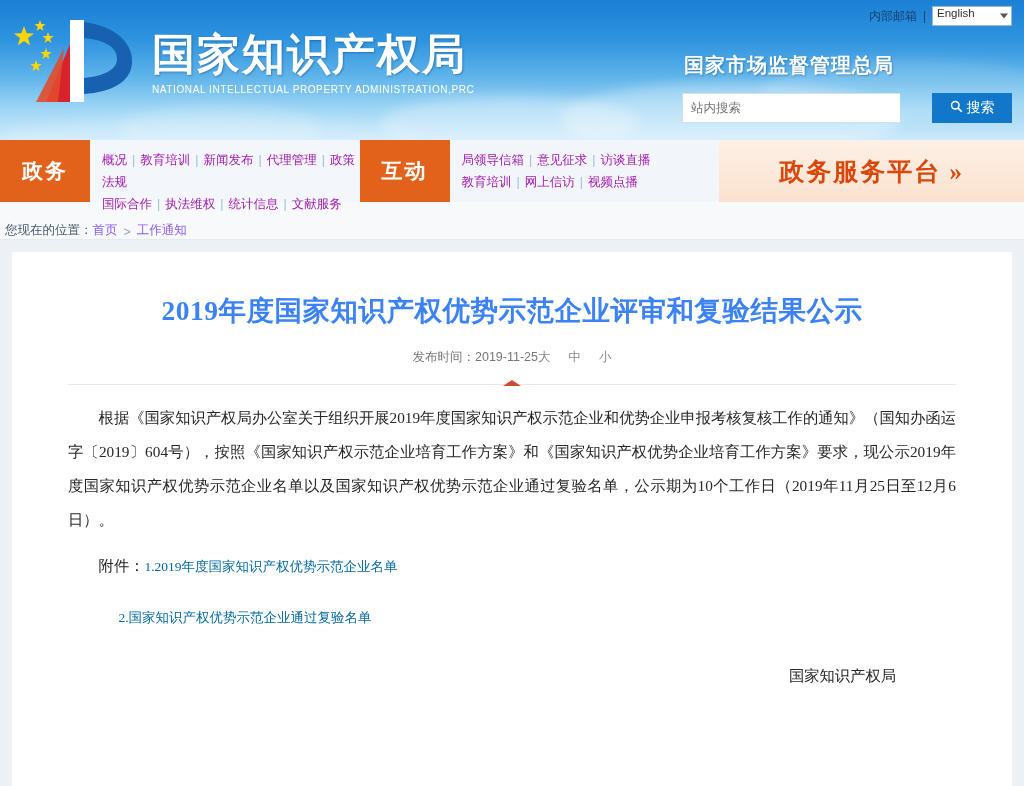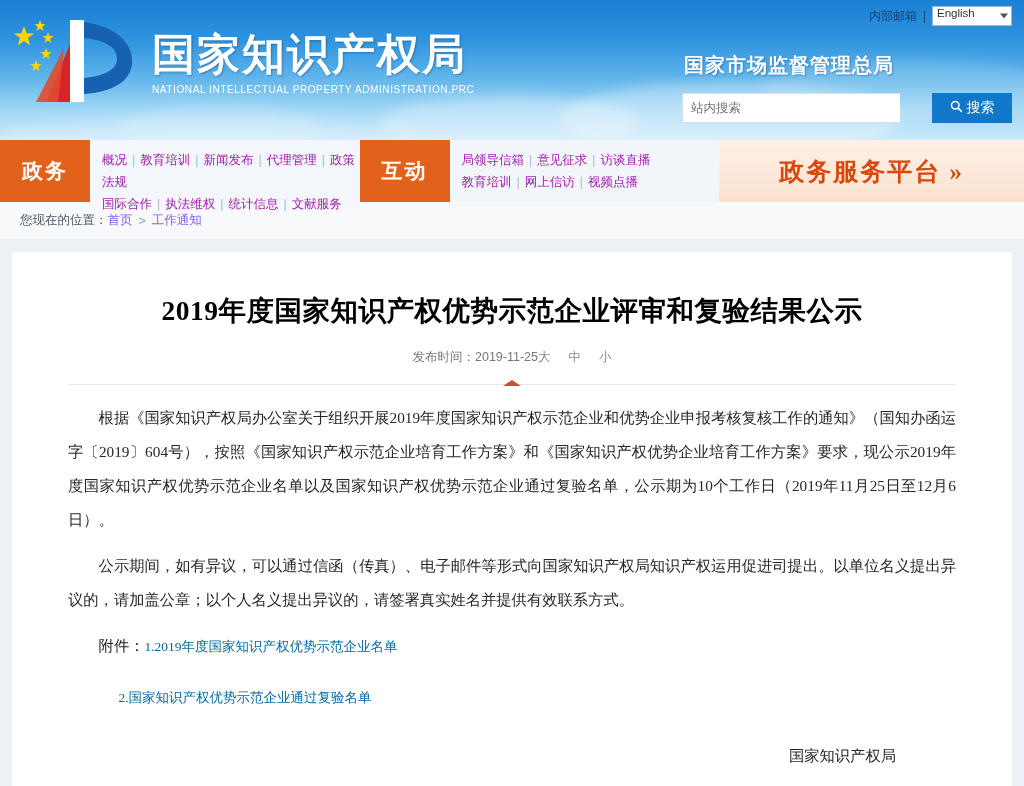--- a/index.html
+++ b/index.html
@@ -178,22 +178,22 @@
     font-family: "Liberation Serif", serif;
     letter-spacing: 2px;
   }
 
   
   .breadcrumb {
     height: 38px;
     background: #f7f9fb;
     border-bottom: 1px solid #e6ebf0;
     display: flex;
-    align-items: center;
-    padding-left: 20px;
+    align-items: flex-end;
+    padding-left: 5px;
     font-size: 12.5px;
     color: #4a5a68;
   }
   .breadcrumb a { color: #8b5cf6; text-decoration: none; }
   .breadcrumb .bsep { margin: 0 6px; color: #90a2b2; }
 
   
   .page-body {
     background: #edf1f5;
     padding: 12px 12px 0 12px;
@@ -203,21 +203,21 @@
     background: #ffffff;
     height: 100%;
     padding: 30px 56px 0 56px;
     position: relative;
   }
   .art-title {
     text-align: center;
     font-family: "Liberation Serif", serif;
     font-size: 27.5px;
     font-weight: bold;
-    color: #000000;
+    color: #3b82f6;
     letter-spacing: .5px;
     line-height: 1.4;
     padding: 10px 0 4px 0;
   }
   .art-meta {
     display: flex;
     justify-content: center;
     align-items: center;
     font-size: 12.5px;
     color: #777;
@@ -365,21 +365,20 @@
         <span>大</span>
         <span>中</span>
         <span>小</span>
       </div>
     </div>
 
     <div class="art-divider"></div>
 
     <div class="art-content">
       <p>根据《国家知识产权局办公室关于组织开展2019年度国家知识产权示范企业和优势企业申报考核复核工作的通知》（国知办函运字〔2019〕604号），按照《国家知识产权示范企业培育工作方案》和《国家知识产权优势企业培育工作方案》要求，现公示2019年度国家知识产权优势示范企业名单以及国家知识产权优势示范企业通过复验名单，公示期为10个工作日（2019年11月25日至12月6日）。</p>
-      <p>公示期间，如有异议，可以通过信函（传真）、电子邮件等形式向国家知识产权局知识产权运用促进司提出。以单位名义提出异议的，请加盖公章；以个人名义提出异议的，请签署真实姓名并提供有效联系方式。</p>
 
       <div class="attach-label">
         <span>附件：</span><a class="attach-link">1.2019年度国家知识产权优势示范企业名单</a>
       </div>
       <div class="attach-line2">
         <a class="attach-link">2.国家知识产权优势示范企业通过复验名单</a>
       </div>
 
       <div class="sign">
         <div>国家知识产权局</div>

